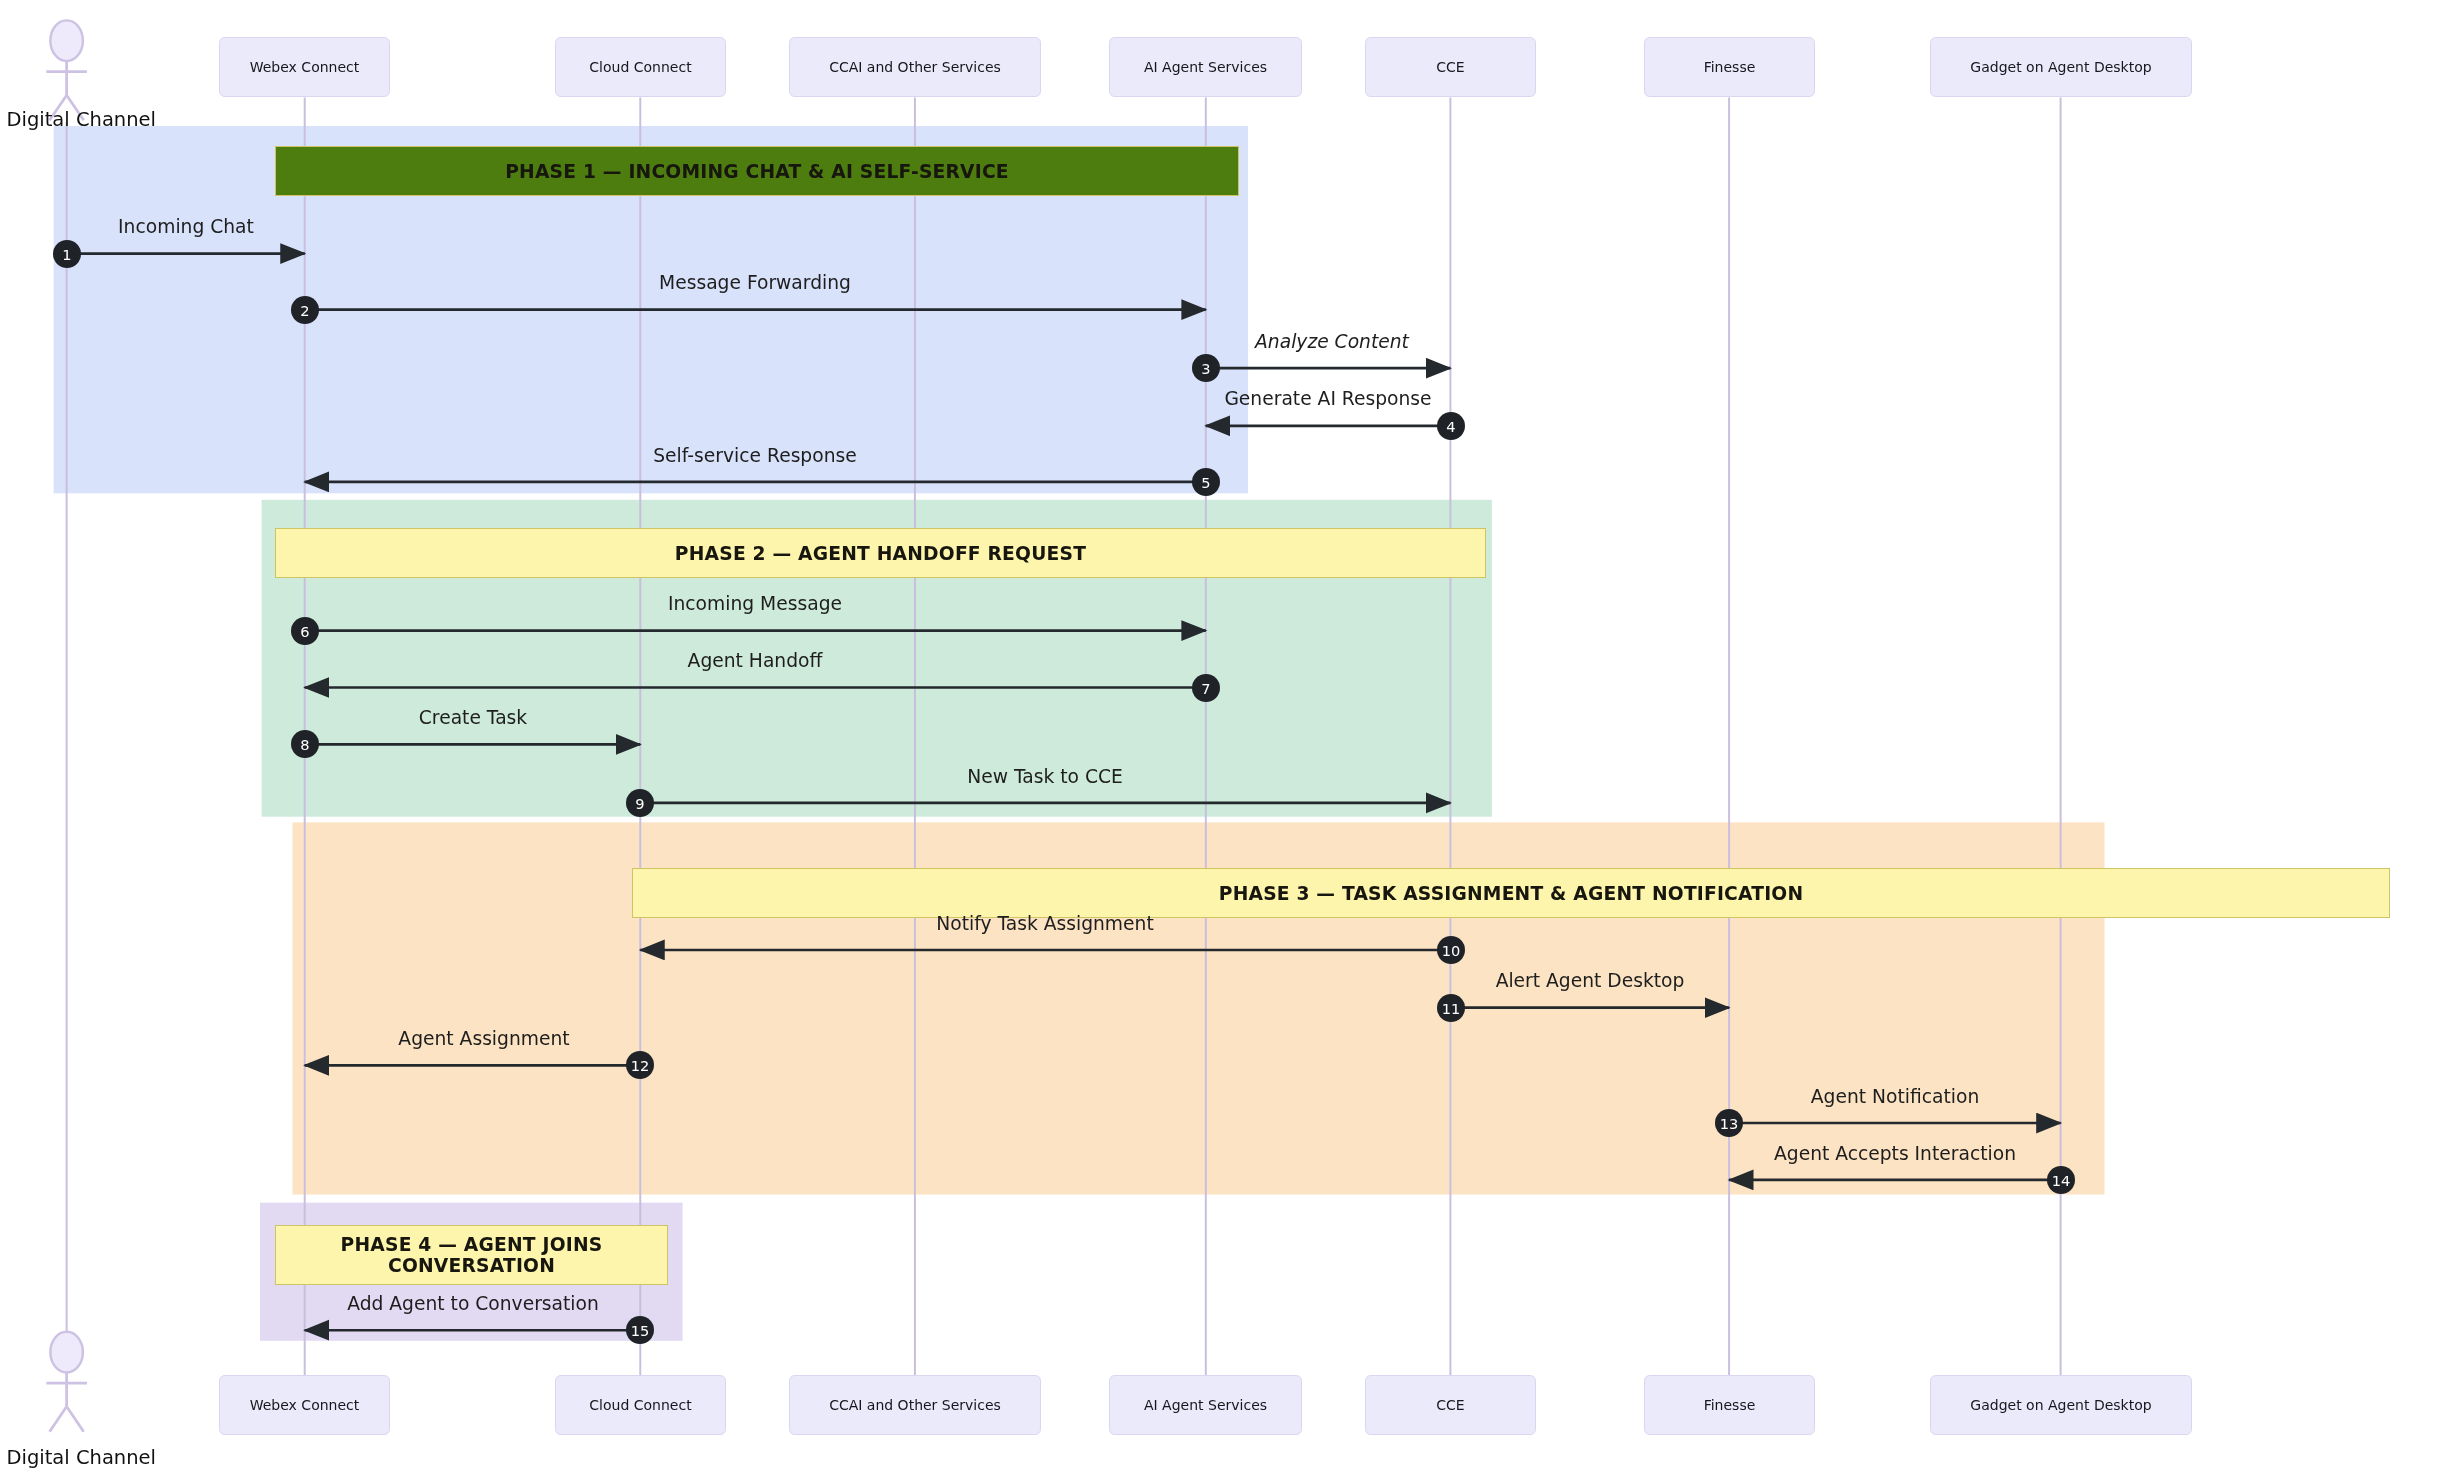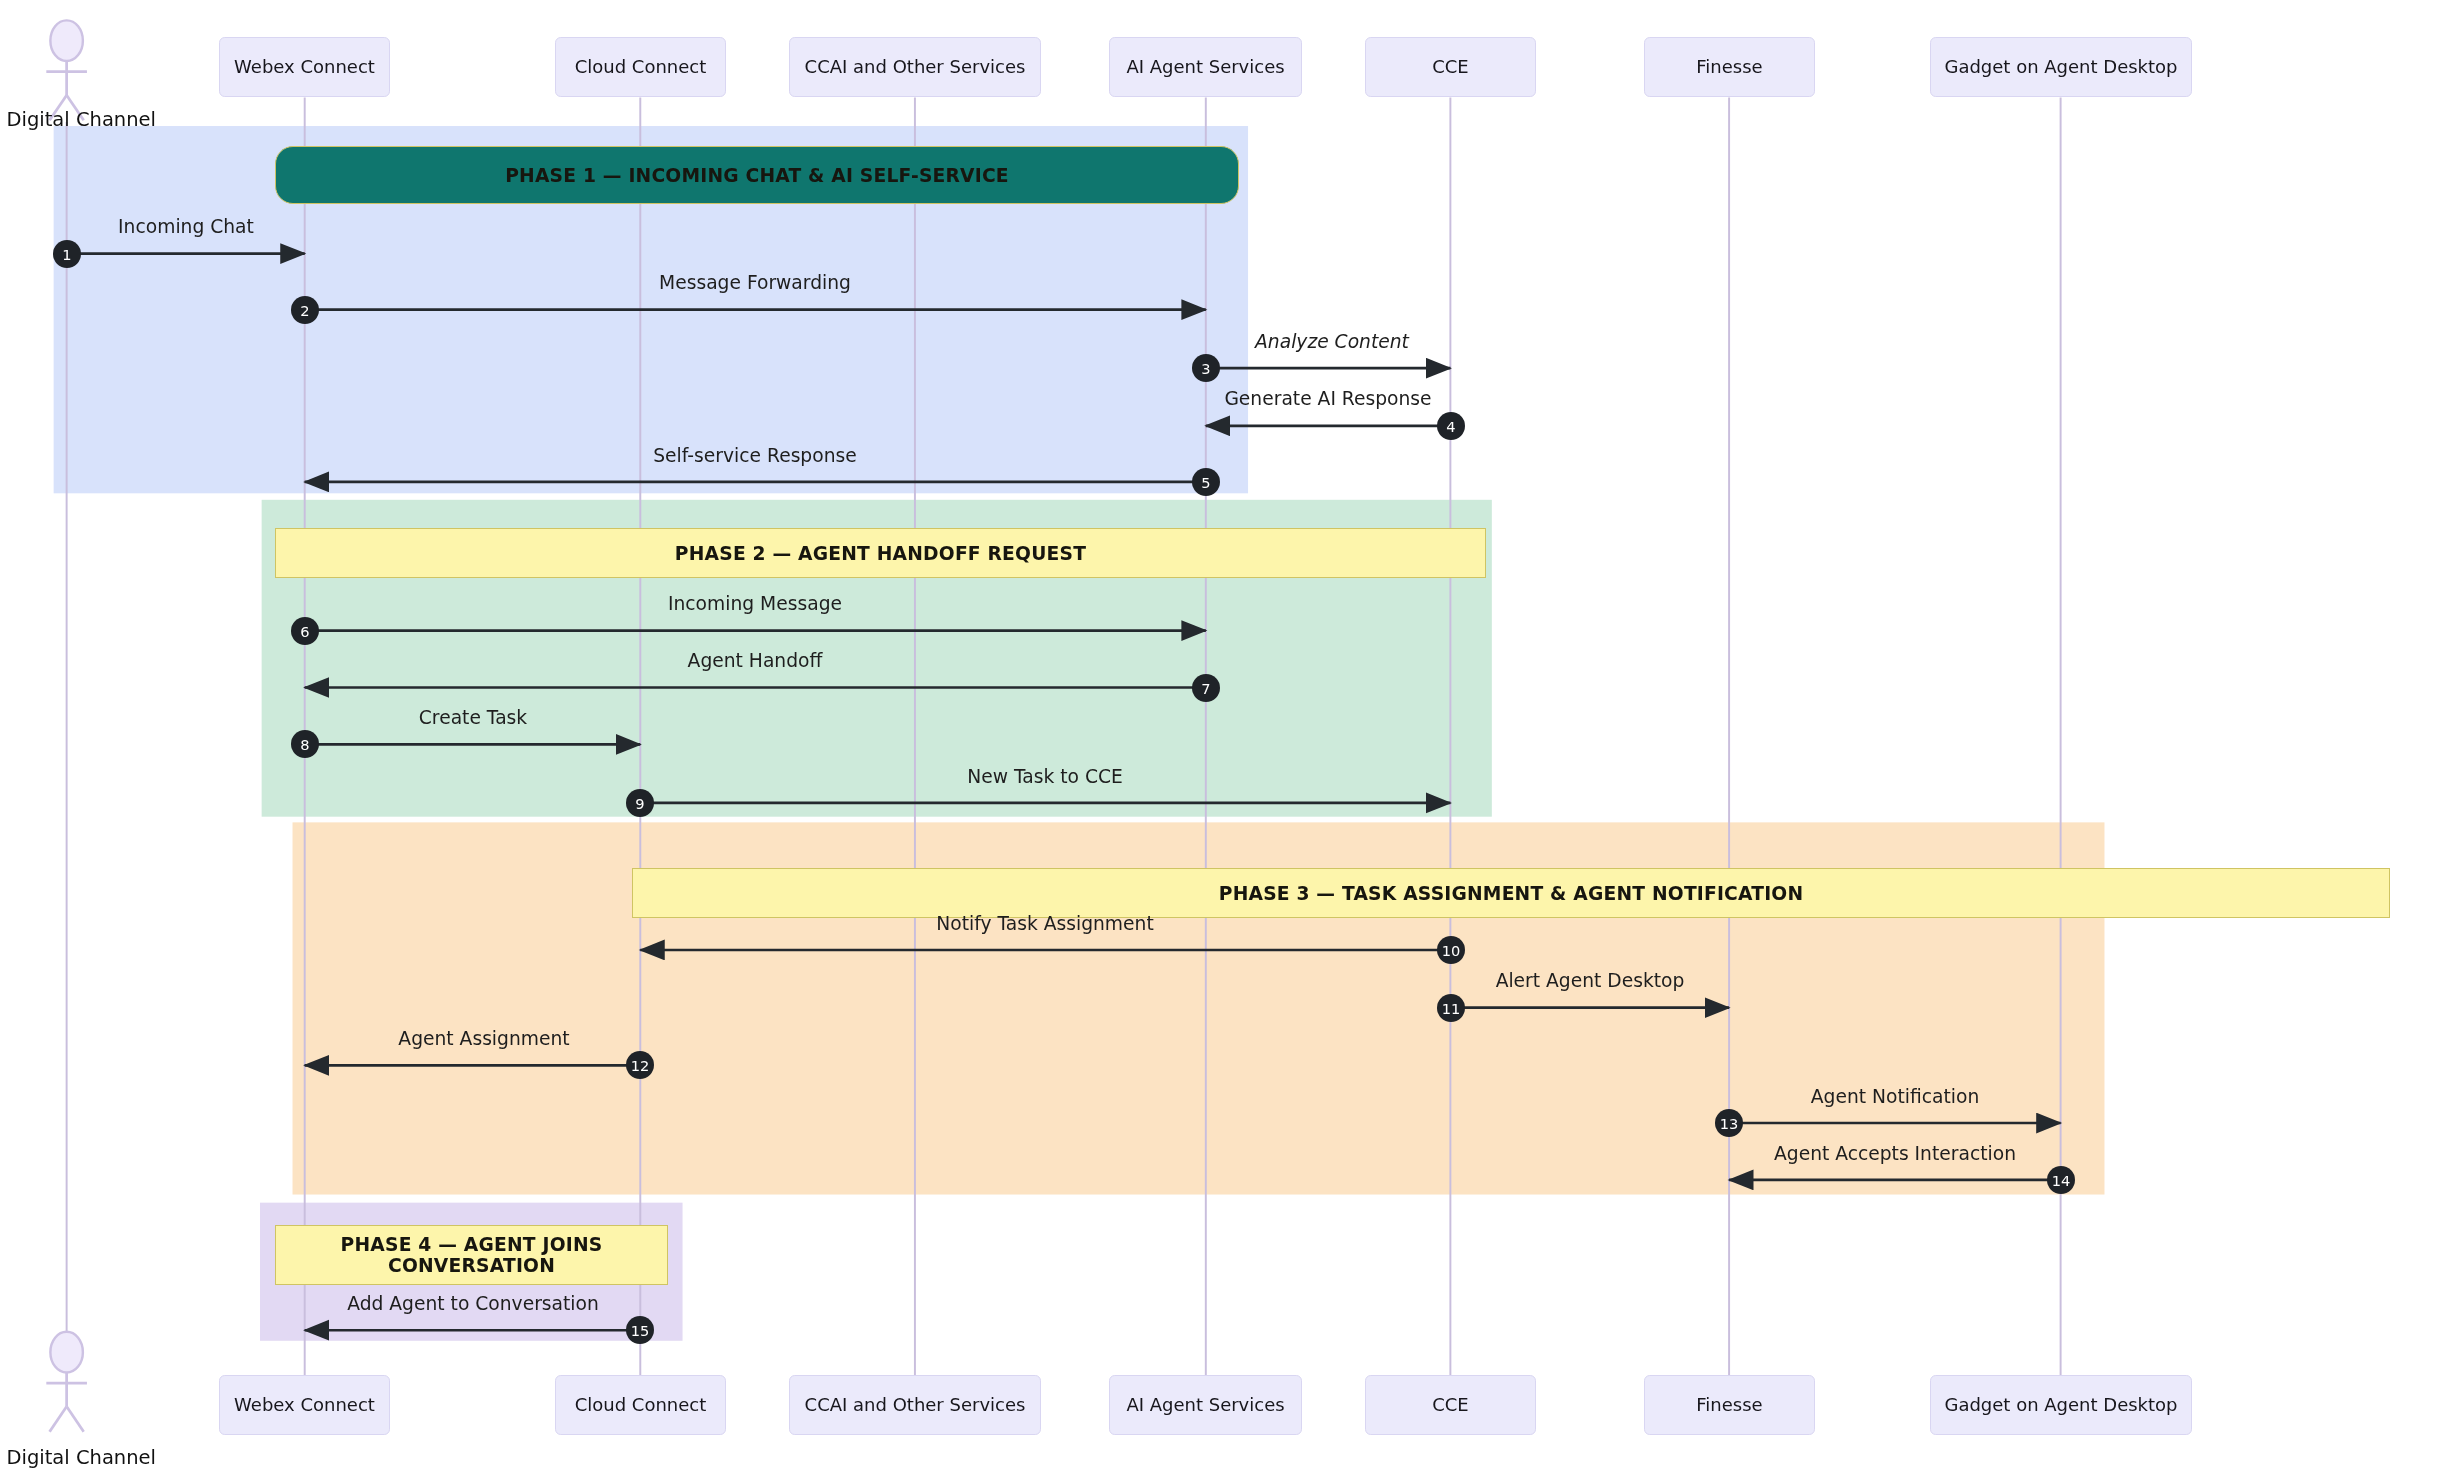--- a/index.html
+++ b/index.html
@@ -8,21 +8,21 @@
     font-family:"DejaVu Sans","Liberation Sans",sans-serif;
     color:#1c1c1c;
   }
   #diagram{position:absolute;left:0;top:0;width:2462px;height:1479px;}
   .svg-layer{position:absolute;left:0;top:0;width:2462px;height:1479px;}
 
   
   .plabel{
     position:absolute;display:flex;align-items:center;justify-content:center;
     background:#ebeafb;border:1.3px solid #d9d6f2;border-radius:5.7px;
-    font-size:18px;color:#17161c;line-height:1.15;
+    font-size:14px;color:#17161c;line-height:1.15;
     box-sizing:border-box;padding:1.6px 4.9px;
   }
   .actor-label{
     position:absolute;font-size:19.5px;color:#111;white-space:nowrap;
   }
   .phase-title{
     position:absolute;box-sizing:border-box;
     background:#fdf5ab;border:1.6px solid #cfc463;
     display:flex;align-items:center;justify-content:center;
     font-size:18.7px;font-weight:600;letter-spacing:0.2px;color:#17160f;
@@ -97,21 +97,21 @@
         <line x1="788" y1="988" x2="1785" y2="988" stroke="#24292e" stroke-width="3.2" marker-end="url(#arrowR)"></line>
         <line x1="1785" y1="1169" x2="788" y2="1169" stroke="#24292e" stroke-width="3.2" marker-end="url(#arrowL)"></line>
         <line x1="1785" y1="1240" x2="2128" y2="1240" stroke="#24292e" stroke-width="3.2" marker-end="url(#arrowR)"></line>
         <line x1="788" y1="1311" x2="375" y2="1311" stroke="#24292e" stroke-width="3.2" marker-end="url(#arrowL)"></line>
         <line x1="2128" y1="1382" x2="2536" y2="1382" stroke="#24292e" stroke-width="3.2" marker-end="url(#arrowR)"></line>
         <line x1="2536" y1="1452" x2="2128" y2="1452" stroke="#24292e" stroke-width="3.2" marker-end="url(#arrowL)"></line>
         <line x1="788" y1="1637" x2="375" y2="1637" stroke="#24292e" stroke-width="3.2" marker-end="url(#arrowL)"></line>
       </g>
   </svg>
   <div id="overlay">
-      <div class="phase-title" style="left: 275px; top: 146px; width: 964px; height: 58px; background: #0f766e; border-color: rgb(207, 196, 99); border-radius: 18px;">PHASE 1 — INCOMING CHAT &amp; AI SELF-SERVICE</div>
+      <div class="phase-title" style="left: 275px; top: 146px; width: 964px; height: 50px; background: #4d7c0f; border-color: rgb(207, 196, 99);">PHASE 1 — INCOMING CHAT &amp; AI SELF-SERVICE</div>
       <div class="phase-title" style="left: 275px; top: 528px; width: 1211px; height: 50px; background: rgb(253, 245, 171); border-color: rgb(207, 196, 99);">PHASE 2 — AGENT HANDOFF REQUEST</div>
       <div class="phase-title" style="left: 608px; top: 868px; width: 1758px; height: 50px; background: rgb(253, 245, 171); border-color: rgb(207, 196, 99); margin-left: 24px;">PHASE 3 — TASK ASSIGNMENT &amp; AGENT NOTIFICATION</div>
       <div class="phase-title" style="left: 275px; top: 1225px; width: 393px; height: 60px; background: rgb(253, 245, 171); border-color: rgb(207, 196, 99);">PHASE 4 — AGENT JOINS CONVERSATION</div>
       <div class="plabel" style="left: 219px; top: 37px; width: 171px; height: 60px;">
         <span>Webex Connect</span>
       </div>
       <div class="plabel" style="left: 219px; top: 1375px; width: 171px; height: 60px;">
         <span>Webex Connect</span>
       </div>
       <div class="plabel" style="left: 555px; top: 37px; width: 171px; height: 60px;">

